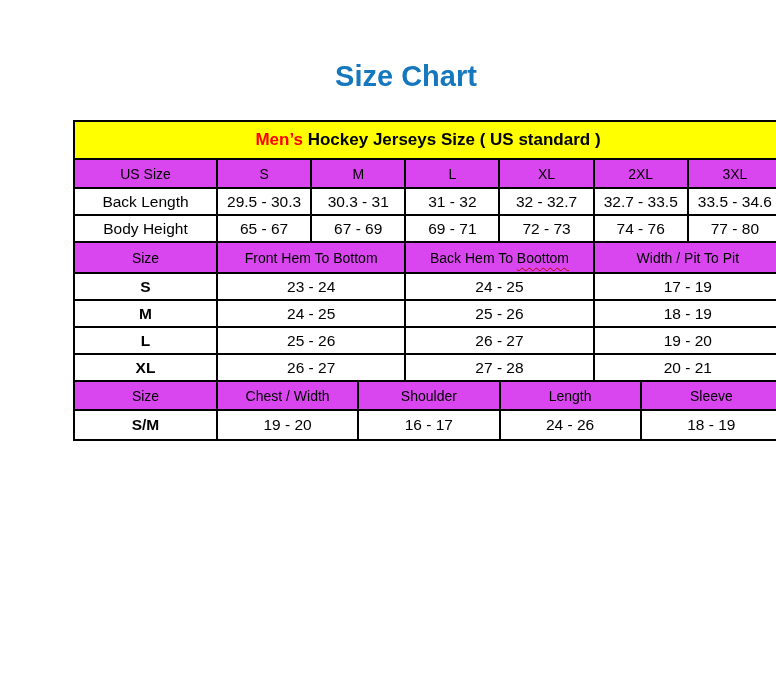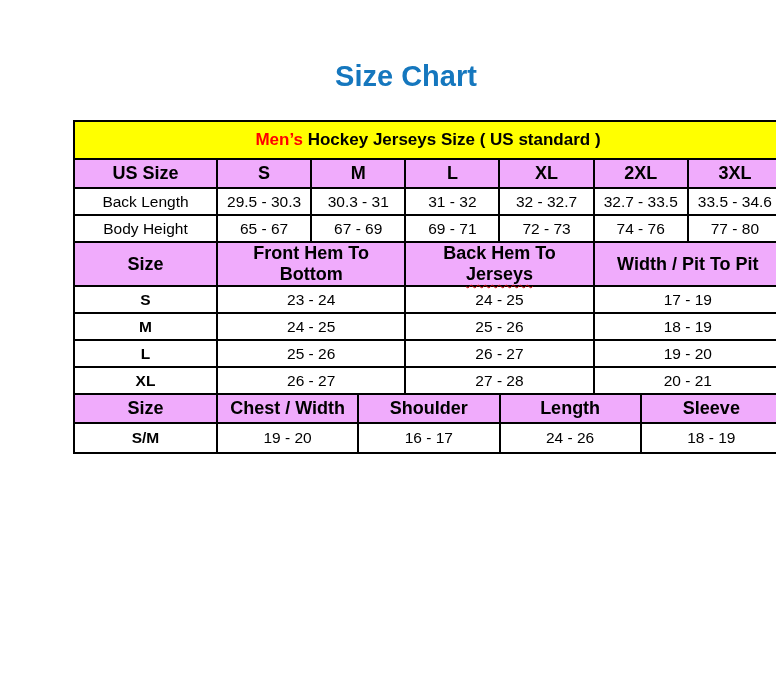--- a/index.html
+++ b/index.html
@@ -43,24 +43,24 @@
     padding: 0 2px;
   }
   td.banner {
     background: #ffff00;
     font-weight: bold;
     font-size: 17px;
     height: 36px;
   }
   td.banner .hl { color: #ff0000; }
   .hdr th {
-    font-size: 18px;
-    font-weight: bold;
+    font-size: 14px;
+    font-weight: normal;
     height: 27px;
-    background: #f0abfc;
+    background: #d946ef;
   }
   .data td {
     font-size: 15.5px;
     font-weight: 400;
     height: 25px;
     background: #ffffff;
   }
   .womens .hdr th { height: 29px; }
   .youth .data td { height: 28px; }
   .mens .data td.rowlabel { font-weight: 400; }
@@ -127,21 +127,21 @@
         <colgroup>
           <col class="c-first">
           <col>
           <col>
           <col>
         </colgroup>
         <tbody>
           <tr class="hdr">
             <th>Size</th>
             <th>Front Hem To Bottom</th>
-            <th>Back Hem To <span class="squiggle">Jerseys</span></th>
+            <th>Back Hem To <span class="squiggle">Boottom</span></th>
             <th>Width / Pit To Pit</th>
           </tr>
           <tr class="data">
             <td class="rowlabel">S</td>
             <td class="val">23 - 24</td>
             <td class="val">24 - 25</td>
             <td class="val">17 - 19</td>
           </tr>
           <tr class="data">
             <td class="rowlabel">M</td>

